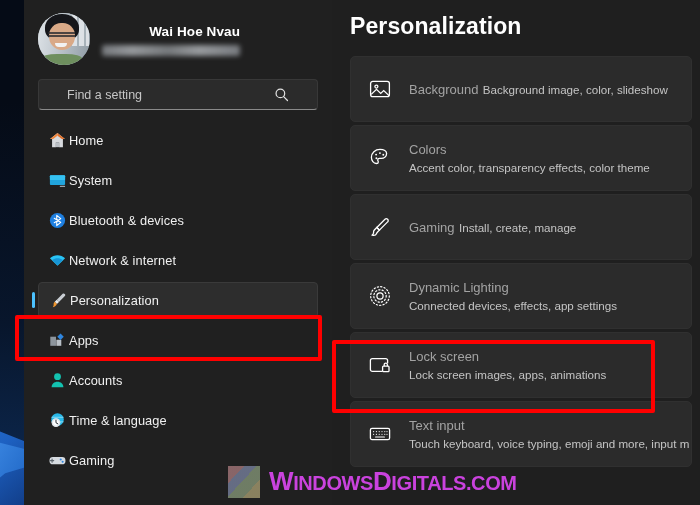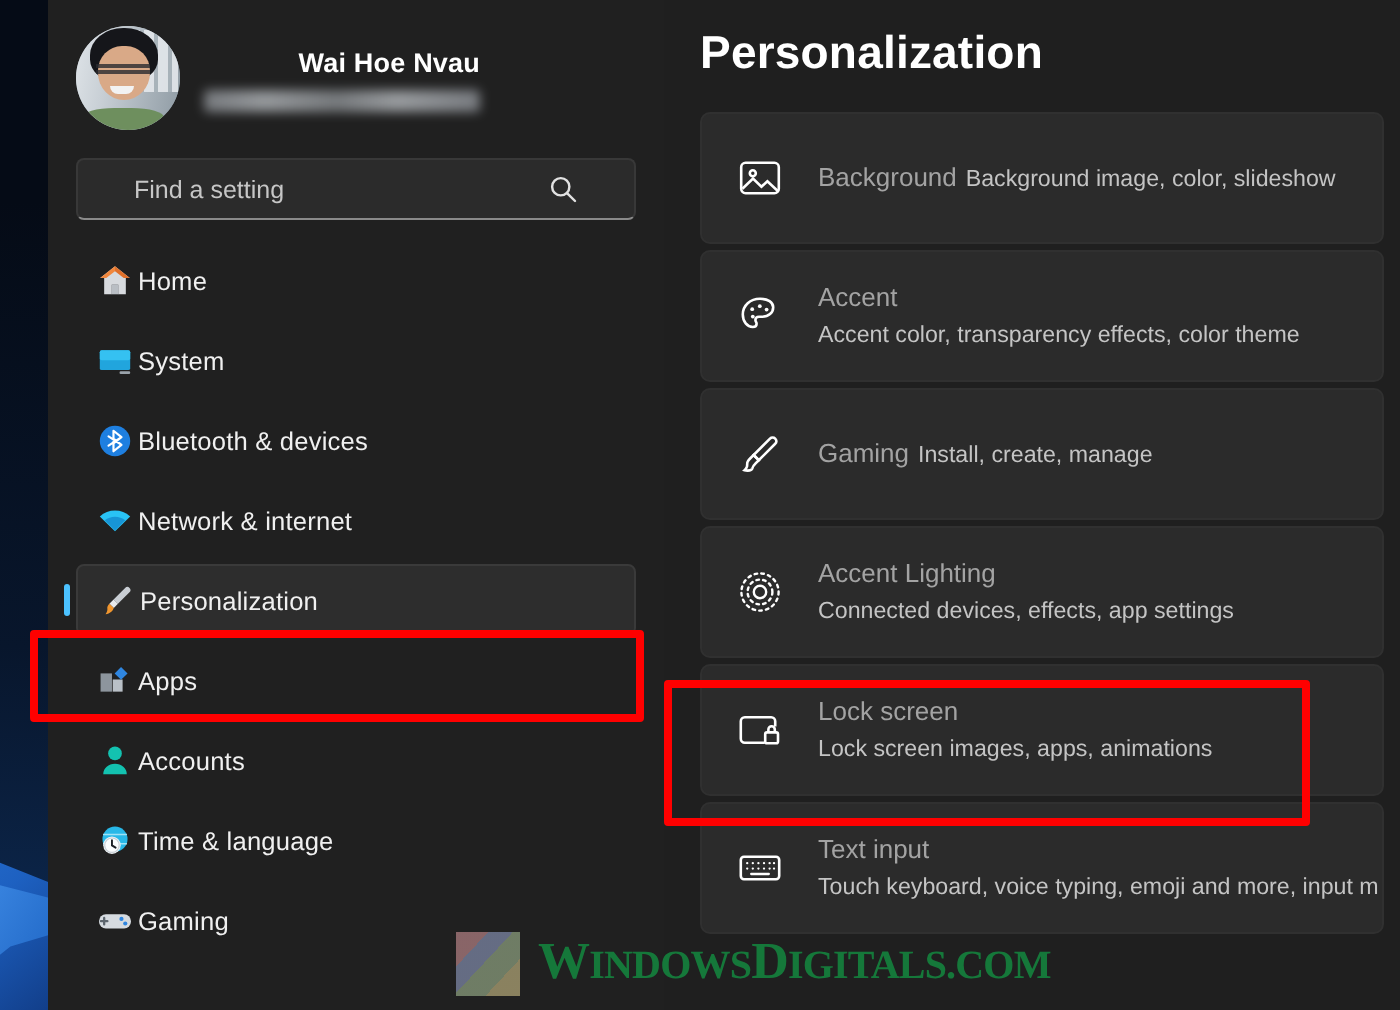--- a/index.html
+++ b/index.html
@@ -292,25 +292,25 @@
     flex: 0 0 32px;
     background:
       linear-gradient(133deg,
         #c98f93 0%, #c98f93 26%,
         #8f9bc0 26%, #8f9bc0 46%,
         #9fb58f 46%, #9fb58f 72%,
         #cbbd86 72%, #cbbd86 100%);
     opacity: .62;
   }
   #watermark-text {
-    font-family: Liberation Serif, serif;
+    font-family: Liberation Sans, sans-serif;
     font-weight: bold;
     font-size: 26px;
     letter-spacing: -.4px;
-    color: #15803d;
+    color: #d946ef;
     opacity: .92;
     line-height: 30px;
     white-space: nowrap;
   }
   #watermark-text .small { font-size: 20px; }
 </style>
 </head>
 <body>
 
 <div id="screen">
@@ -481,21 +481,21 @@
           <span class="card-icon">
             <svg viewBox="0 0 24 24" width="24" height="24" fill="none" stroke="currentColor" stroke-width="1.3">
               <path d="M12 3.4c-4.9 0-8.6 3.4-8.6 7.9 0 3.5 2.2 6.2 5 6.2 1.3 0 1.9-.7 1.9-1.6 0-.8-.6-1.1-.6-1.9 0-.9.7-1.6 1.8-1.6h1.7c3 0 5.4-2 5.4-4.8 0-2.5-2.6-4.2-6.6-4.2z"></path>
               <circle cx="8.1" cy="8.6" r=".95" fill="currentColor" stroke="none"></circle>
               <circle cx="11.9" cy="7.1" r=".95" fill="currentColor" stroke="none"></circle>
               <circle cx="15.3" cy="8.8" r=".95" fill="currentColor" stroke="none"></circle>
               <circle cx="8.4" cy="12.3" r=".95" fill="currentColor" stroke="none"></circle>
             </svg>
           </span>
           <span class="card-text">
-            <span class="card-title">Accent</span>
+            <span class="card-title">Colors</span>
             <span class="card-sub">Accent color, transparency effects, color theme</span>
           </span>
         </div>
 
         <div class="setting-card">
           <span class="card-icon">
             <svg viewBox="0 0 24 24" width="24" height="24" fill="none" stroke="currentColor" stroke-width="1.3">
               <path d="M19.6 4.3c.8.8.8 1.9 0 2.6l-8.2 8.2-2.6-2.6 8.2-8.2c.7-.7 1.9-.7 2.6 0z"></path>
               <path d="M8.8 12.5l2.6 2.6-1.6 1.6c-1 1-1.4 1.5-1.6 2.4-.2.8-1.2 1.2-2.4 1.2-.9 0-1.5-.2-1.5-.2s.9-.8 1.2-1.9c.2-.9-.1-1.7.4-2.5.3-.6.9-1.2 1.4-1.7z"></path>
             </svg>
@@ -510,21 +510,21 @@
           <span class="card-icon">
             <svg viewBox="0 0 24 24" width="24" height="24" fill="none" stroke="currentColor" stroke-width="1.2">
               <circle cx="12" cy="12" r="3.1"></circle>
               <g stroke-linecap="round" stroke-dasharray="1.3 2.1">
                 <circle cx="12" cy="12" r="6.2"></circle>
                 <circle cx="12" cy="12" r="9.3"></circle>
               </g>
             </svg>
           </span>
           <span class="card-text">
-            <span class="card-title">Accent Lighting</span>
+            <span class="card-title">Dynamic Lighting</span>
             <span class="card-sub">Connected devices, effects, app settings</span>
           </span>
         </div>
 
         <div class="setting-card">
           <span class="card-icon">
             <svg viewBox="0 0 24 24" width="24" height="24" fill="none" stroke="currentColor" stroke-width="1.3">
               <path d="M14.4 18.4H4.4c-1.1 0-2-.9-2-2V7.6c0-1.1.9-2 2-2h13.2c1.1 0 2 .9 2 2v2.6"></path>
               <rect x="14.6" y="13.2" width="6.4" height="5.4" rx=".9"></rect>
               <path d="M16.2 13.2v-1.5a1.6 1.6 0 0 1 3.2 0v1.5"></path>

